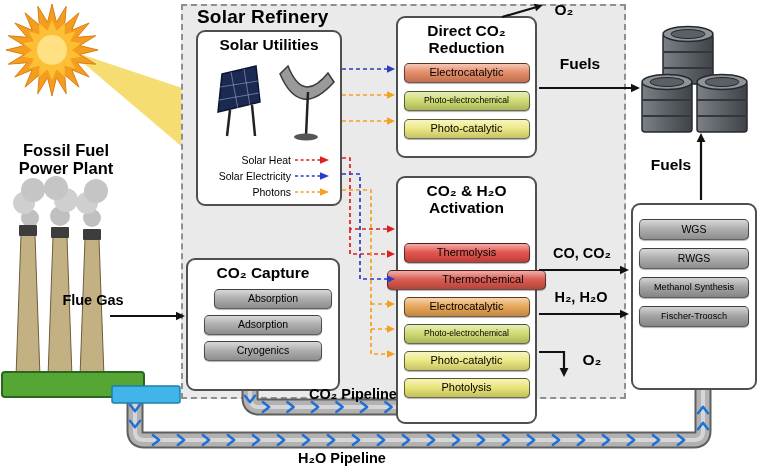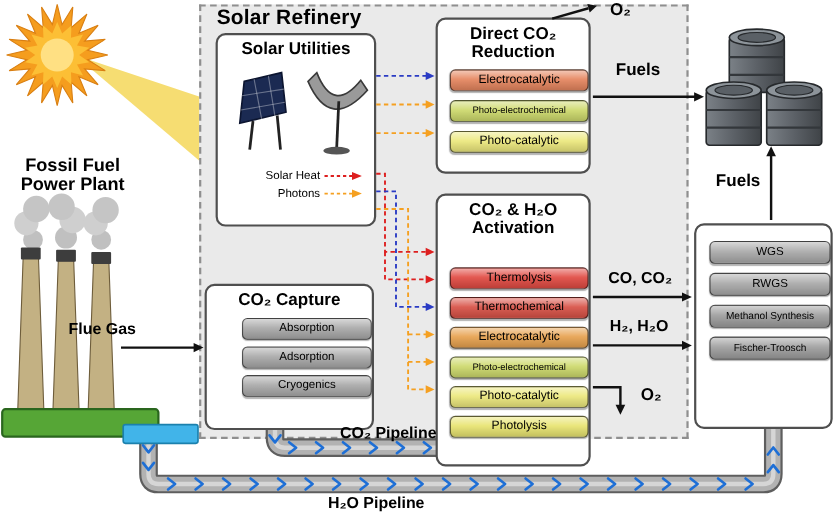--- a/index.html
+++ b/index.html
@@ -9,21 +9,21 @@
   .layer{position:absolute;left:0;top:0}
   #svg0{z-index:1}
   #graybox{position:absolute;left:181px;top:4px;width:445px;height:395px;background:#eaeaea;
            border:2px dashed #8f8f8f;box-sizing:border-box;z-index:2}
   #refinery-title{position:absolute;left:14px;top:0;font-size:19px;font-weight:700;letter-spacing:.2px}
   #svg2{z-index:3}
   #overlay{z-index:5;pointer-events:none}
   .panel{position:absolute;background:#fff;border:2px solid #4f4f4f;border-radius:9px;
          box-sizing:border-box;z-index:4}
   .box-title{font-weight:700;font-size:15.5px;text-align:center;white-space:pre-line;line-height:1.12;margin-top:4px}
-  .pills{display:flex;flex-direction:column;align-items:flex-end}
+  .pills{display:flex;flex-direction:column;align-items:center}
   .direct  .pills{margin-top:6px;gap:8px}
   .activation .pills{margin-top:6px;gap:7px}
   .capture .pills{margin-top:8px;gap:6px}
   .catalytic .pills{margin-top:14px;gap:8px}
   .pill{width:124px;height:18px;line-height:17px;border:1px solid rgba(0,0,0,.55);border-radius:5px;
         font-size:11px;text-align:center;overflow:hidden;white-space:nowrap;
         background-image:linear-gradient(rgba(255,255,255,.55),rgba(255,255,255,.08) 45%,rgba(0,0,0,.16));
         box-shadow:0 1px 1px rgba(0,0,0,.3)}
   .pill.sm{font-size:8.6px}
   .capture .pill{width:116px;font-size:10.5px}
@@ -185,20 +185,27 @@
     </svg>
     <div class="legend">
       <div class="leg-row">
         <span>Solar Heat</span>
         <svg width="36" height="10" viewBox="0 0 36 10">
           <line x1="1" y1="5" x2="26" y2="5" stroke-width="1.7" stroke-dasharray="3 2.6" stroke="#dd1f1f"></line>
           <polygon points="35,5 26,1.3 26,8.7" fill="#dd1f1f"></polygon>
         </svg>
       </div>
       <div class="leg-row">
+        <span>Solar Electricity</span>
+        <svg width="36" height="10" viewBox="0 0 36 10">
+          <line x1="1" y1="5" x2="26" y2="5" stroke-width="1.7" stroke-dasharray="3 2.6" stroke="#2a3bc4"></line>
+          <polygon points="35,5 26,1.3 26,8.7" fill="#2a3bc4"></polygon>
+        </svg>
+      </div>
+      <div class="leg-row">
         <span>Photons</span>
         <svg width="36" height="10" viewBox="0 0 36 10">
           <line x1="1" y1="5" x2="26" y2="5" stroke-width="1.7" stroke-dasharray="3 2.6" stroke="#f5a021"></line>
           <polygon points="35,5 26,1.3 26,8.7" fill="#f5a021"></polygon>
         </svg>
       </div>
     </div>
   </div>
 
   <div class="panel direct" style="left:396px;top:16px;width:141px;height:142px">
@@ -209,21 +216,21 @@
       <div class="pill sm" style="background-color: rgb(205, 217, 107);">Photo-electrochemical</div>
       <div class="pill" style="background-color: rgb(236, 232, 124);">Photo-catalytic</div>
     </div>
   </div>
 
   <div class="panel activation" style="left:396px;top:176px;width:141px;height:248px">
     <div class="box-title">CO₂ &amp; H₂O
 Activation</div>
     <div class="pills">
       <div class="pill" style="background-color: rgb(225, 74, 66); margin-top: 20px;">Thermolysis</div>
-      <div class="pill" style="background-color: rgb(216, 81, 70);">Thermochemical</div>
+      <div class="pill" style="background-color: rgb(216, 81, 70); padding-left: 33px;">Thermochemical</div>
       <div class="pill" style="background-color: rgb(231, 161, 78);">Electrocatalytic</div>
       <div class="pill sm" style="background-color: rgb(205, 217, 107);">Photo-electrochemical</div>
       <div class="pill" style="background-color: rgb(236, 232, 124);">Photo-catalytic</div>
       <div class="pill" style="background-color: rgb(232, 228, 112);">Photolysis</div>
     </div>
   </div>
 
   <div class="panel capture" style="left:186px;top:258px;width:154px;height:133px">
     <div class="box-title">CO₂ Capture</div>
     <div class="pills">

